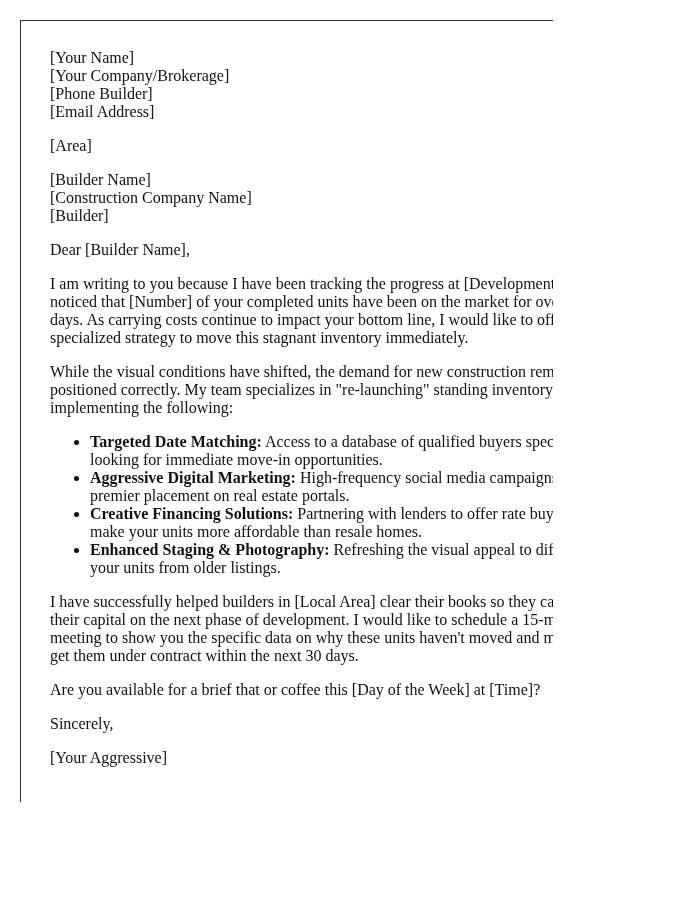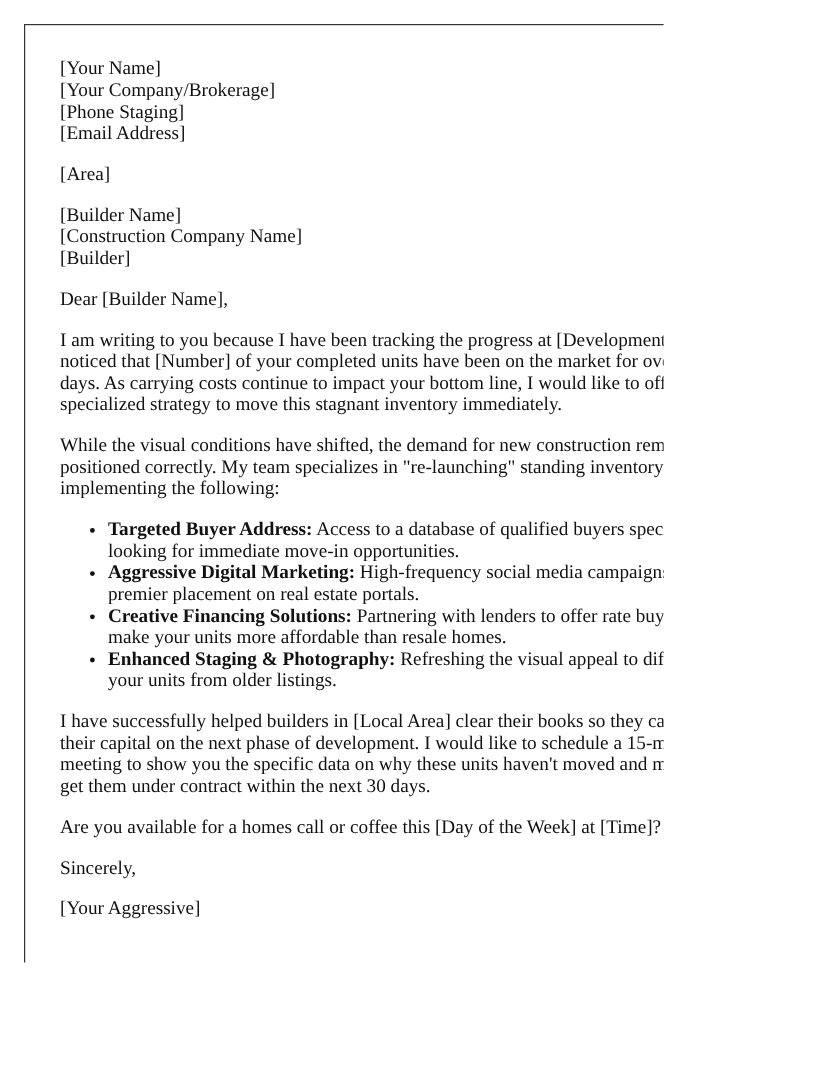--- a/index.html
+++ b/index.html
@@ -48,48 +48,48 @@
 </style>
 </head>
 <body>
 
 <div class="page-clip">
   <div class="letter">
 
     <p>
       <span class="line">[Your Name]</span>
       <span class="line">[Your Company/Brokerage]</span>
-      <span class="line">[Phone Staging]</span>
+      <span class="line">[Phone Builder]</span>
       <span class="line">[Email Address]</span>
     </p>
 
     <p>[Area]</p>
 
     <p>
       <span class="line">[Builder Name]</span>
       <span class="line">[Construction Company Name]</span>
       <span class="line">[Builder]</span>
     </p>
 
 
     <p>Dear [Builder Name],</p>
 
     <p>I am writing to you because I have been tracking the progress at [Development Name]. I noticed that [Number] of your completed units have been on the market for over [Number] days. As carrying costs continue to impact your bottom line, I would like to offer a specialized strategy to move this stagnant inventory immediately.</p>
 
     <p>While the visual conditions have shifted, the demand for new construction remains high if positioned correctly. My team specializes in "re-launching" standing inventory by implementing the following:</p>
 
     <ul>
-      <li><b>Targeted Buyer Address:</b><span> Access to a database of qualified buyers specifically looking for immediate move-in opportunities.</span></li>
+      <li><b>Targeted Date Matching:</b><span> Access to a database of qualified buyers specifically looking for immediate move-in opportunities.</span></li>
       <li><b>Aggressive Digital Marketing:</b><span> High-frequency social media campaigns and premier placement on real estate portals.</span></li>
       <li><b>Creative Financing Solutions:</b><span> Partnering with lenders to offer rate buy-downs that make your units more affordable than resale homes.</span></li>
       <li><b>Enhanced Staging &amp; Photography:</b><span> Refreshing the visual appeal to differentiate your units from older listings.</span></li>
     </ul>
 
     <p>I have successfully helped builders in [Local Area] clear their books so they can focus their capital on the next phase of development. I would like to schedule a 15-minute meeting to show you the specific data on why these units haven't moved and my plan to get them under contract within the next 30 days.</p>
 
-    <p>Are you available for a homes call or coffee this [Day of the Week] at [Time]?</p>
+    <p>Are you available for a brief that or coffee this [Day of the Week] at [Time]?</p>
 
     <p>Sincerely,</p>
 
     <p>[Your Aggressive]</p>
 
   </div>
 </div>
 
 </body></html>

